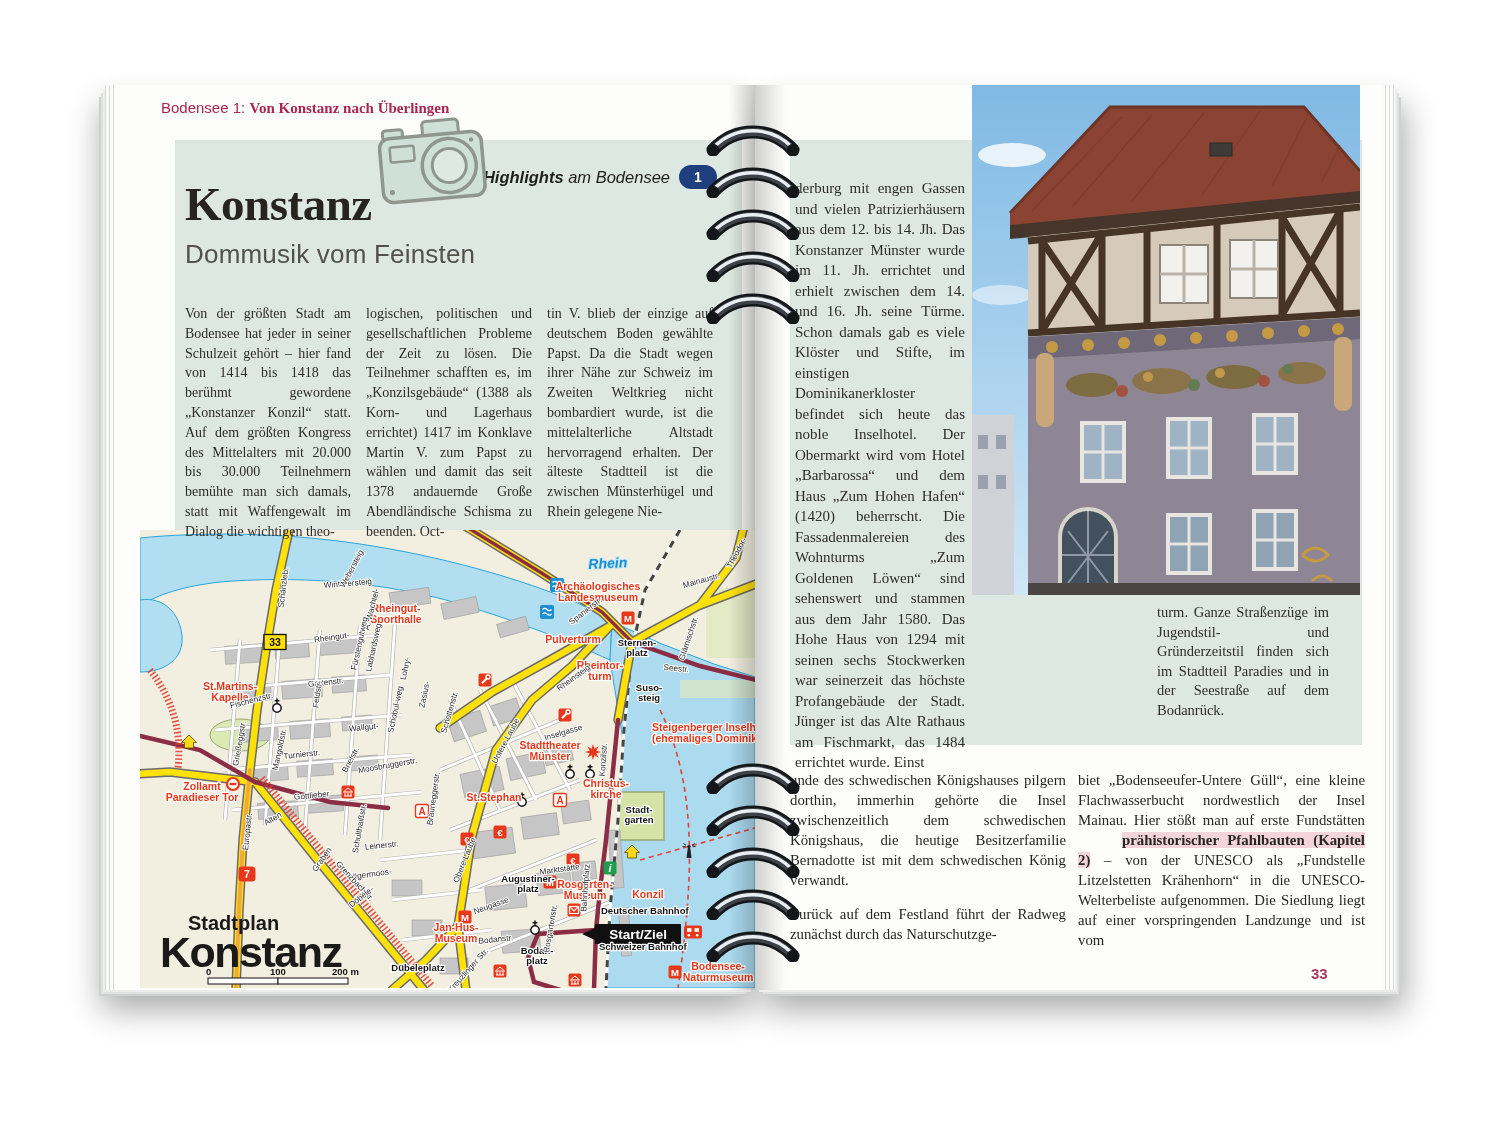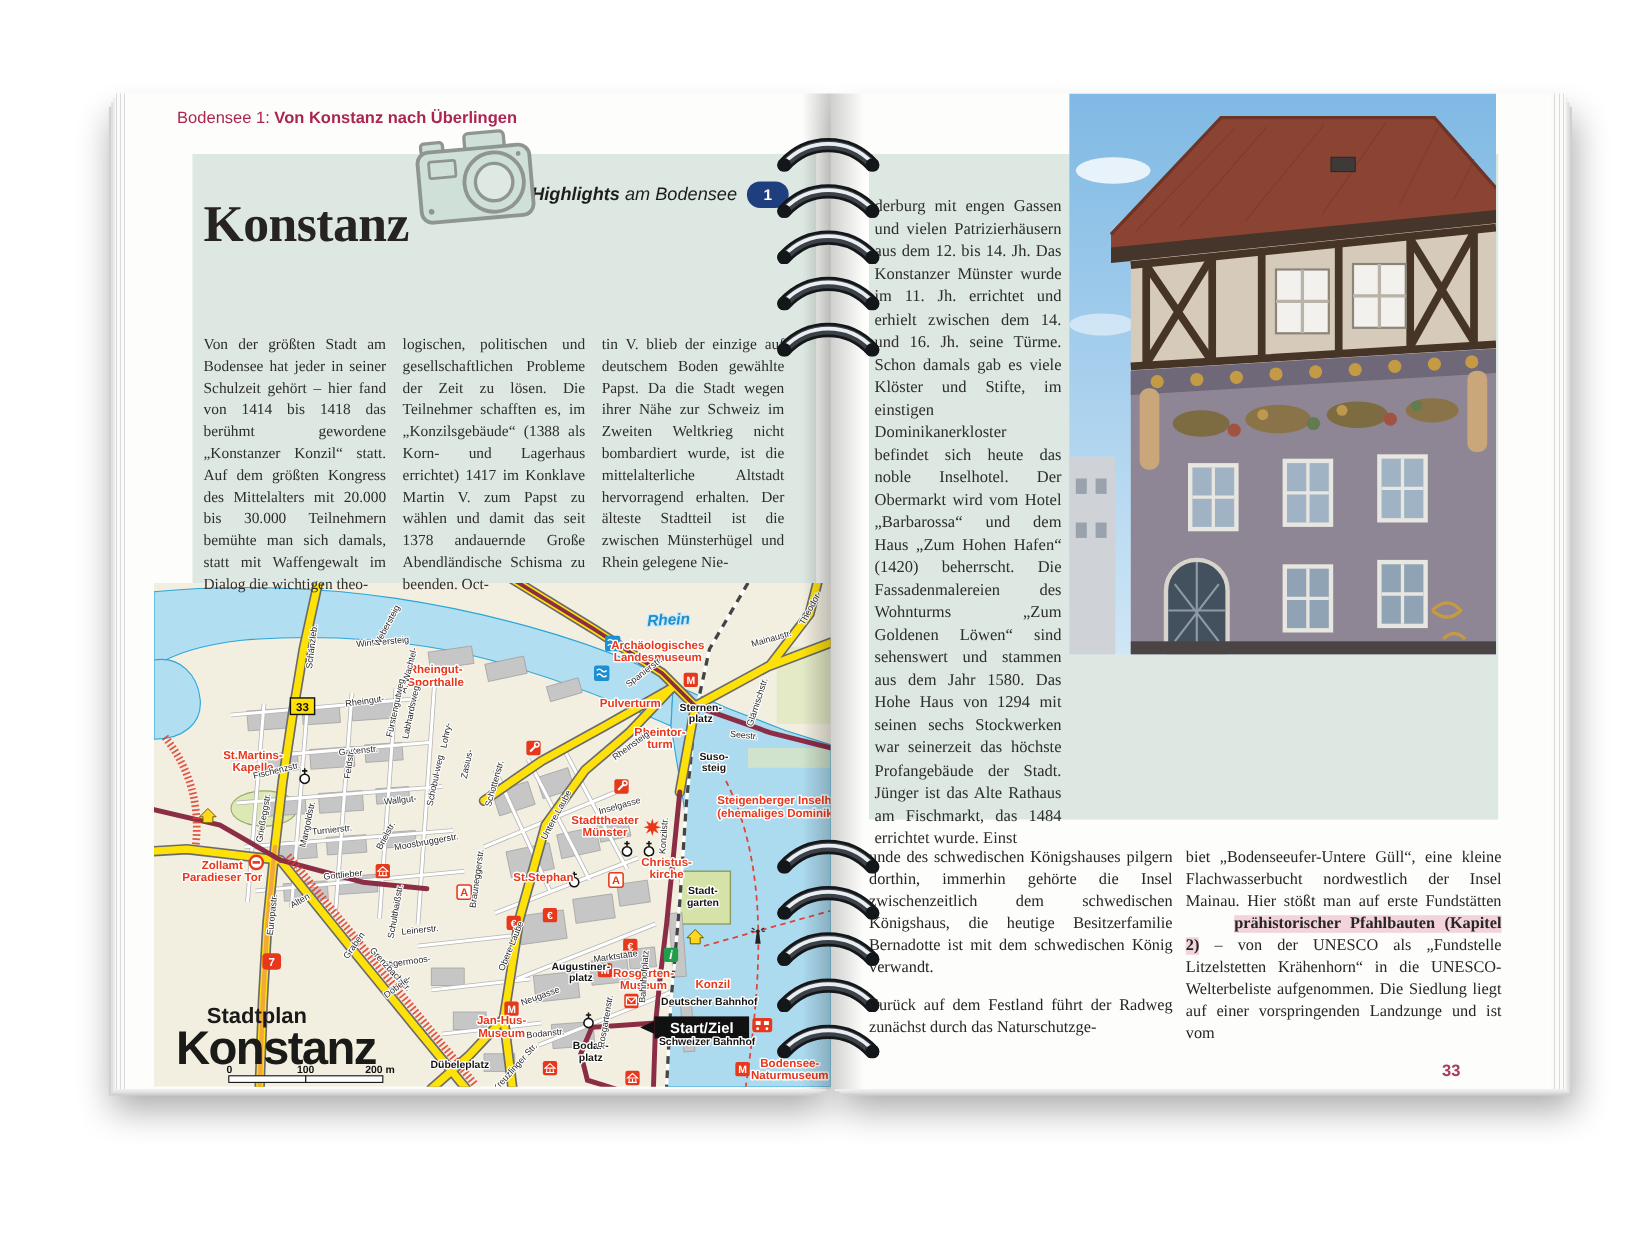--- a/index.html
+++ b/index.html
@@ -4,33 +4,33 @@
 <style>
   html,body{margin:0;padding:0;background:#fff;}
   #canvas{position:relative;width:1500px;height:1125px;background:#fff;overflow:hidden;
           font-family:"Liberation Sans",sans-serif;}
   .page{position:absolute;top:85px;height:905px;background:#fdfdfb;}
   #page-left{left:105px;width:650px;
      box-shadow:-3px 3px 0 -1px #ededee,-6px 6px 0 -2px #e0e1e1,-9px 9px 0 -3px #cfd0d0,
                 -4px 20px 30px rgba(0,0,0,.33);}
   #page-right{left:755px;width:640px;
      box-shadow:3px 3px 0 -1px #ededee,6px 6px 0 -2px #e0e1e1,9px 9px 0 -3px #cfd0d0,
-                10px 20px 30px rgba(0,0,0,.33);padding-left:28px;}
+                10px 20px 30px rgba(0,0,0,.33);}
   .gutter-shade-l{position:absolute;top:0;right:0;width:26px;height:100%;z-index:40;
      background:linear-gradient(to right,rgba(0,0,0,0),rgba(0,0,0,.20));pointer-events:none;}
   .gutter-shade-r{position:absolute;top:0;left:0;width:30px;height:100%;z-index:40;
      background:linear-gradient(to left,rgba(0,0,0,0),rgba(0,0,0,.18));pointer-events:none;}
   .curl-right{position:absolute;top:0;right:0;width:13px;height:100%;z-index:41;
      background:repeating-linear-gradient(90deg,#fbfbfa 0 3px,#d9dada 3px 4px);}
   .curl-left{position:absolute;top:0;left:0;width:9px;height:100%;z-index:41;
      background:repeating-linear-gradient(90deg,#d9dada 0 1px,#fbfbfa 1px 4px);}
 
   
   .chapter-line{position:absolute;left:56px;top:14px;font-size:15px;color:#ab2553;}
-  .chapter-line b{font-weight:bold;}
+  .chapter-line b{font-weight:bold;font-family:Liberation Serif, serif;}
   .mint{position:absolute;background:#dde8e2;}
   #mint-left{left:70px;top:55px;width:567px;height:390px;}
   #headline{position:absolute;left:80px;top:92px;z-index:5;}
   #headline .t{font-family:"Liberation Serif",serif;font-weight:bold;font-size:47px;
      color:#262320;letter-spacing:-.5px;}
   #headline .s{font-size:26px;color:#52514c;margin-top:8px;letter-spacing:.2px;}
   #highlights{position:absolute;left:290px;top:80px;width:322px;z-index:5;display:flex;
      justify-content:flex-end;align-items:center;gap:9px;}
   #highlights .hl-t{font-size:16.5px;color:#1d1d1d;font-style:italic;white-space:nowrap;}
   #highlights .hl-t b{font-weight:bold;}
@@ -98,20 +98,21 @@
       </svg>
     </div>
 
     <div id="highlights">
       <span class="hl-t"><b>Highlights</b> <span>am Bodensee</span></span>
       <span class="num-oval">1</span>
     </div>
 
     <div id="headline">
       <div class="t">Konstanz</div>
+      <div class="s">Dommusik vom Feinsten</div>
     </div>
 
     <div id="cols-left">
       <div class="bodycol">Von der größten Stadt am Bodensee hat jeder in seiner Schulzeit gehört – hier fand von 1414 bis 1418 das berühmt gewordene „Konstanzer Konzil“ statt. Auf dem größten Kongress des Mittelalters mit 20.000 bis 30.000 Teilnehmern bemühte man sich damals, statt mit Waffengewalt im Dialog die wichtigen theo-</div>
       <div class="bodycol">logischen, politischen und gesellschaftlichen Probleme der Zeit zu lösen. Die Teilnehmer schafften es, im „Konzilsgebäude“ (1388 als Korn- und Lagerhaus errichtet) 1417 im Konklave Martin V. zum Papst zu wählen und damit das seit 1378 andauernde Große Abendländische Schisma zu beenden. Oct-</div>
       <div class="bodycol">tin V. blieb der einzige auf deutschem Boden gewählte Papst. Da die Stadt wegen ihrer Nähe zur Schweiz im Zweiten Weltkrieg nicht bombardiert wurde, ist die mittelalterliche Altstadt hervorragend erhalten. Der älteste Stadtteil ist die zwischen Münsterhügel und Rhein gelegene Nie-</div>
     </div>
 
     <svg id="city-map" viewBox="0 0 615 458">
       <rect x="0" y="0" width="615" height="458" fill="#f2eee0"></rect>
@@ -549,20 +550,21 @@
       <path d="M116,426 V510 M90,470 H142 M96,446 L136,498 M136,446 L96,498" stroke="#8e99a5" stroke-width="2" fill="none"></path>
 
       <g fill="none" stroke="#c49a45" stroke-width="3">
         <path d="M330,470 q14,-14 26,0 q-12,12 -26,0"></path>
         <path d="M340,496 q10,-10 20,0"></path>
       </g>
       <rect x="56" y="498" width="332" height="12" fill="#4a4544"></rect>
     </svg>
 
     <div id="rcol1">derburg mit engen Gassen und vielen Patrizierhäusern aus dem 12. bis 14. Jh. Das Konstanzer Münster wurde im 11. Jh. errichtet und erhielt zwischen dem 14. und 16. Jh. seine Türme. Schon damals gab es viele Klöster und Stifte, im einstigen Dominikanerkloster befindet sich heute das noble Inselhotel. Der Obermarkt wird vom Hotel „Barbarossa“ und dem Haus „Zum Hohen Hafen“ (1420) beherrscht. Die Fassadenmalereien des Wohnturms „Zum Goldenen Löwen“ sind sehenswert und stammen aus dem Jahr 1580. Das Hohe Haus von 1294 mit seinen sechs Stockwerken war seinerzeit das höchste Profangebäude der Stadt. Jünger ist das Alte Rathaus am Fischmarkt, das 1484 errichtet wurde. Einst</div>
+    <div id="rcol2b" class="minicol">turm. Ganze Straßenzüge im Jugendstil- und Gründerzeitstil finden sich im Stadtteil Paradies und in der Seestraße auf dem Bodanrück.</div>
 
     <div id="rbottom1" class="serifblock">
       <p>unde des schwedischen Königshauses pilgern dorthin, immerhin gehörte die Insel zwischenzeitlich dem schwedischen Königshaus, die heutige Besitzerfamilie Bernadotte ist mit dem schwedischen König verwandt.</p>
       <p>Zurück auf dem Festland führt der Radweg zunächst durch das Naturschutzge-</p>
     </div>
     <div id="rbottom2" class="serifblock">
       <p><span>biet „Bodenseeufer-Untere Güll“, eine kleine Flachwasserbucht nordwestlich der Insel Mainau. Hier stößt man auf erste Fundstätten </span><span class="hl-pink">prähistorischer Pfahlbauten (Kapitel 2)</span><span> – von der UNESCO als „Fundstelle Litzelstetten Krähenhorn“ in die UNESCO-Welterbeliste aufgenommen. Die Siedlung liegt auf einer vorspringenden Landzunge und ist vom</span></p>
     </div>
 
     <div id="pageno">33</div>

